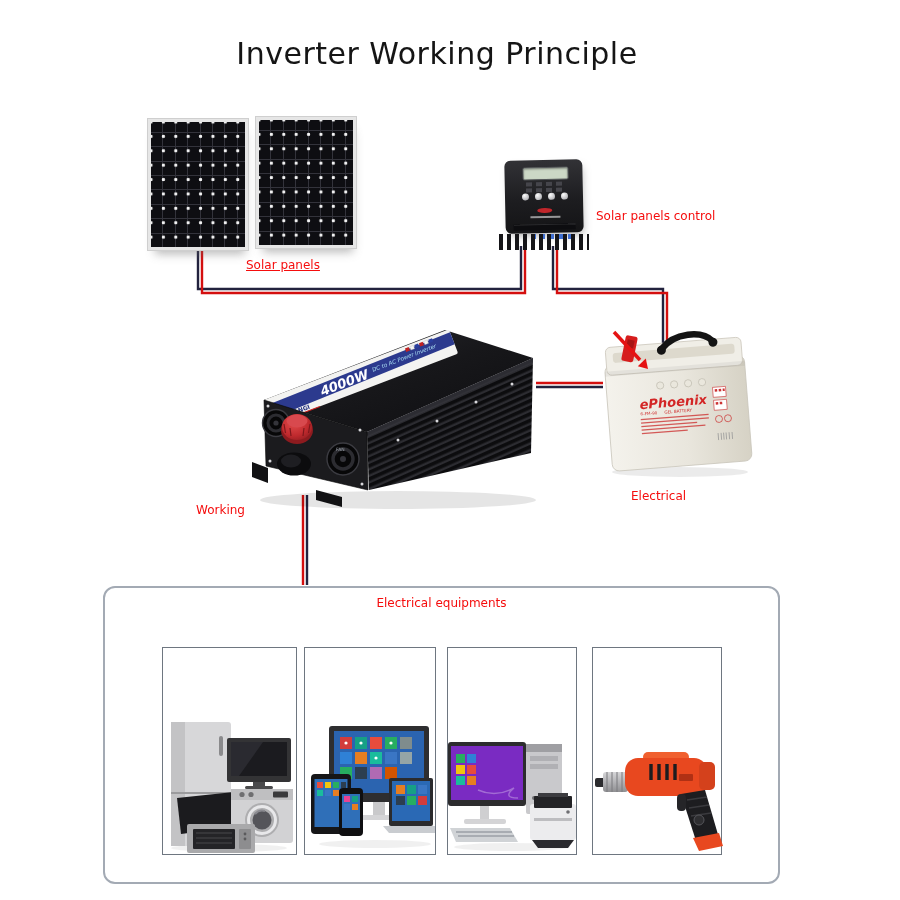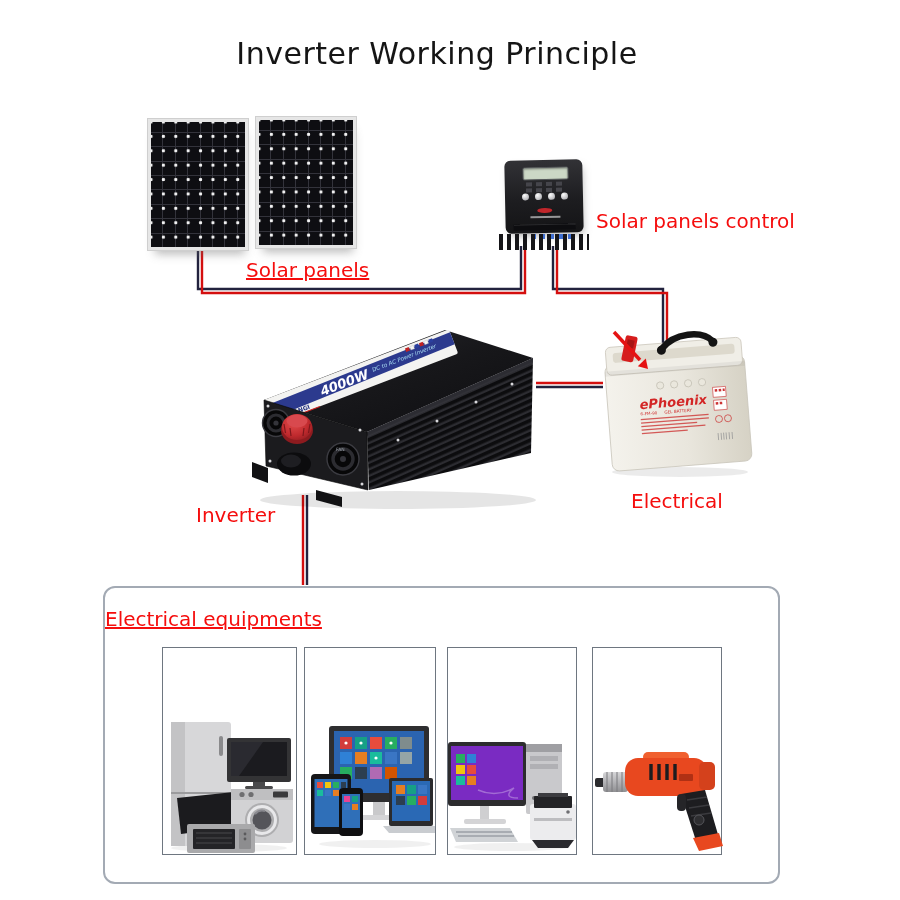--- a/index.html
+++ b/index.html
@@ -1,20 +1,20 @@
 <!DOCTYPE html>
 <html><head>
 <meta charset="utf-8">
 <style>
   html,body{margin:0;padding:0;background:#fff;}
   #stage{position:relative;width:900px;height:900px;background:#fff;overflow:hidden;
          font-family:"DejaVu Sans","Liberation Sans",sans-serif;}
   .abs{position:absolute;}
   #title{left:0;top:36px;width:874px;text-align:center;font-size:30px;color:#151515;letter-spacing:.5px;z-index:3;}
-  .rlabel{color:#f50d0d;font-size:20px;white-space:nowrap;z-index:3;}
+  .rlabel{color:#f50d0d;font-size:12px;white-space:nowrap;z-index:3;}
   
   .panel{width:100px;height:131px;box-sizing:border-box;border:3px solid #e6e6e6;
          background-color:#0e0e12;
          background-image:
            radial-gradient(circle, rgba(255,255,255,.95) 0 1.3px, rgba(255,255,255,0) 2px),
            repeating-linear-gradient(90deg, rgba(255,255,255,0) 0 11.4px, #33333b 11.4px 12.4px),
            repeating-linear-gradient(0deg, rgba(255,255,255,0) 0 13.4px, #33333b 13.4px 14.4px);
          background-size:12.4px 14.4px, auto, auto;
          background-position:6.2px 7.2px, 0 0, 0 0;
          box-shadow:0 0 0 1px #cfcfcf, 2px 9px 9px -5px rgba(100,100,100,.45);
@@ -31,21 +31,21 @@
   #ctl-logo{left:32px;top:48px;width:15px;height:5px;border-radius:50%;background:#c1262b;}
   #ctl-text{left:25px;top:56px;width:30px;height:2px;background:rgba(255,255,255,.55);}
   #ctl-term{left:8px;top:64px;width:62px;height:6px;background:#0d0d10;
       box-shadow:0 1px 0 rgba(255,255,255,.12) inset;}
   #ctl-bluedots{left:523px;top:234px;width:54px;height:5px;z-index:2;
       background:repeating-linear-gradient(90deg,#3f6fd1 0 4px,rgba(0,0,0,0) 4px 9px);}
   #ctl-fins{left:499px;top:234px;width:90px;height:16px;z-index:2;
       background:repeating-linear-gradient(90deg,#151518 0 4px,rgba(0,0,0,0) 4px 8px);}
   
   #eqbox{left:103px;top:586px;width:673px;height:294px;border:2px solid #a3aab4;border-radius:12px;background:#fff;z-index:2;}
-  #eq-label{left:0;top:19px;width:100%;text-align:left;text-decoration:underline;}
+  #eq-label{left:0;top:8px;width:100%;text-align:center;}
   .eq-item{position:absolute;top:59px;width:135px;height:208px;box-sizing:border-box;border:1px solid #6e7680;background:#fff;}
   .eq-item svg{display:block;}
   svg{overflow:visible;}
   #wires{left:0;top:0;z-index:1;}
   #overlay{left:0;top:0;z-index:5;pointer-events:none;}
   #inverter-svg{left:230px;top:298px;z-index:2;}
   #battery-svg{left:596px;top:324px;z-index:2;}
 </style>
 </head>
 <body>
@@ -162,21 +162,21 @@
       <circle cx="268" cy="406" r="1.5"></circle>
         <circle cx="360" cy="430" r="1.5"></circle>
       <circle cx="270" cy="461" r="1.5"></circle>
         <circle cx="362" cy="484" r="1.5"></circle>
       <circle cx="398" cy="440" r="1.5"></circle>
         <circle cx="437" cy="421" r="1.5"></circle>
       <circle cx="476" cy="402" r="1.5"></circle>
         <circle cx="512" cy="384" r="1.5"></circle>
     </g>
   </svg>
-  <div class="abs rlabel" style="left:196px;top:503px;">Inverter</div>
+  <div class="abs rlabel" style="left:196px;top:503px;">Working</div>
 
   <svg id="battery-svg" class="abs" width="168" height="160" viewBox="0 0 168 160">
     <defs>
       <linearGradient id="batBody" x1="0" y1="0" x2="1" y2="0">
         <stop offset="0" stop-color="#f4f2ec"></stop>
           <stop offset="0.55" stop-color="#e9e6dd"></stop>
           <stop offset="1" stop-color="#d6d2c5"></stop>
       </linearGradient>
     </defs>
     <ellipse cx="84" cy="148" rx="68" ry="5" fill="rgba(0,0,0,0.08)"></ellipse>

